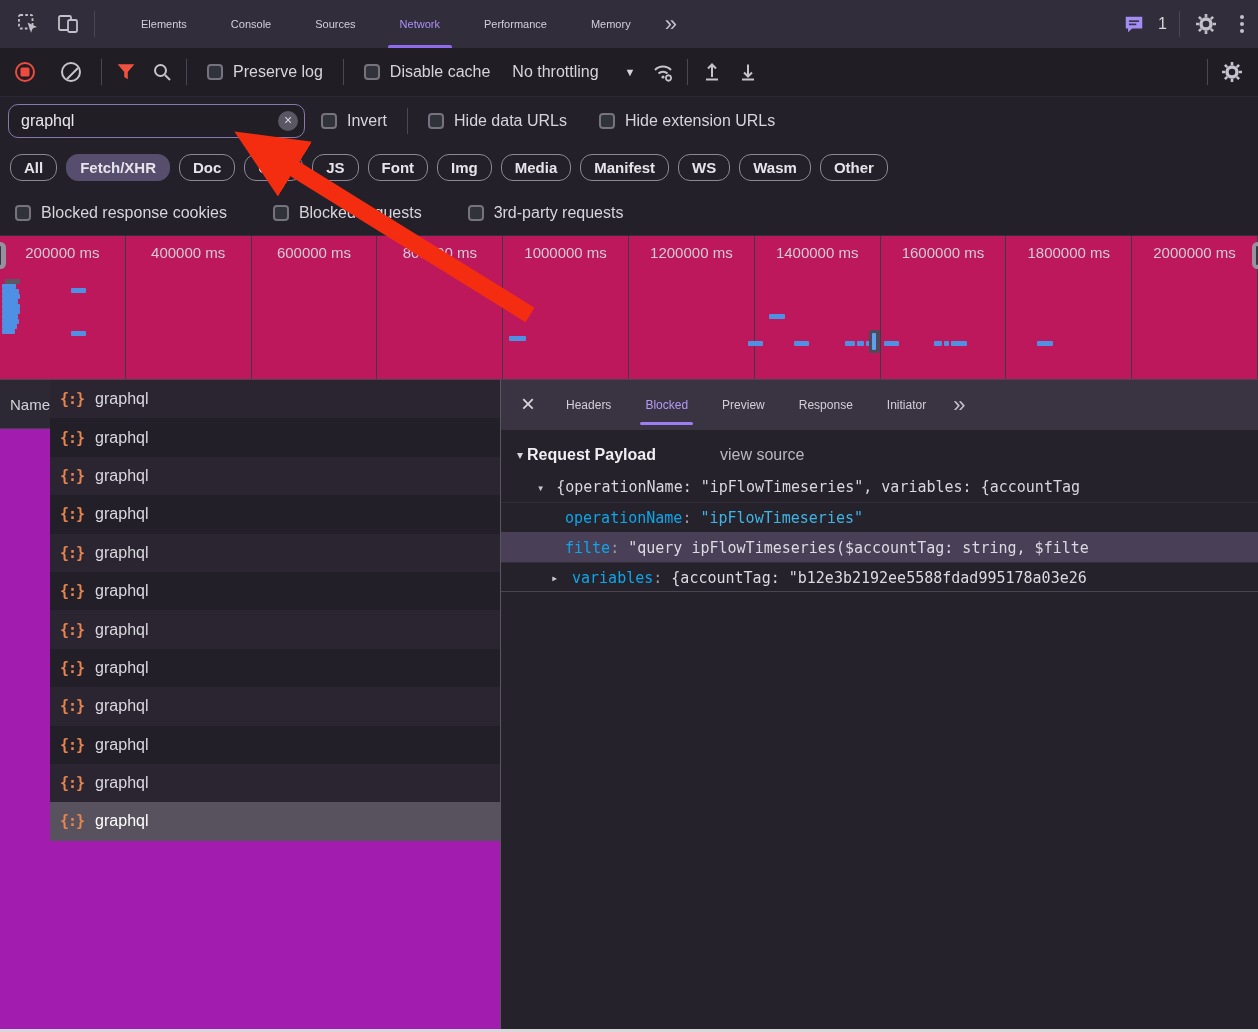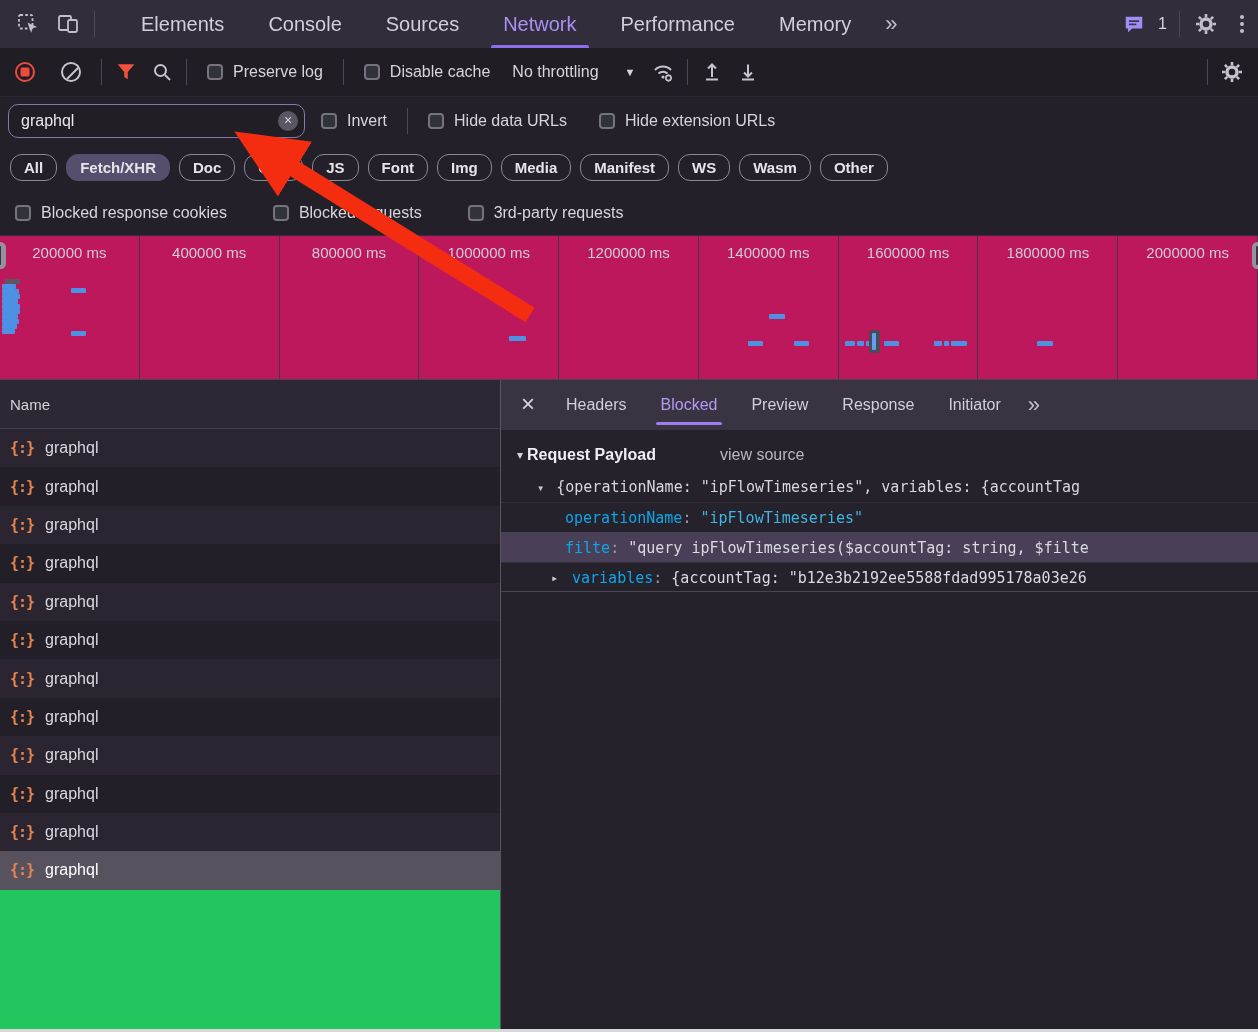--- a/index.html
+++ b/index.html
@@ -14,21 +14,21 @@
   svg { display:block; }
 
   
   .topbar {
     position:absolute; left:0; top:0; width:1258px; height:48px;
     background:#322d3b; display:flex; align-items:center;
   }
   .topbar .icon-btn { width:40px; height:40px; display:flex; align-items:center; justify-content:center; color:#c3c0ca; }
   .vdiv { width:1px; height:26px; background:#4c4754; margin:0 6px; }
   .main-tabs { display:flex; height:100%; margin-left:18px; }
-  .main-tab { position:relative; padding:0 22px; height:100%; display:flex; align-items:center; font-size:20px; color:#d2cfd8; cursor:default; }
+  .main-tab { position:relative; padding:0 22px; height:100%; display:flex; align-items:center; font-size:11px; color:#d2cfd8; cursor:default; }
   .main-tab.selected { color:#ab90f4; }
   .main-tab.selected::after { content:""; position:absolute; left:10px; right:10px; bottom:0; height:3px; border-radius:2px 2px 0 0; background:#8d6cee; }
   .tab-more { font-size:22px; color:#c3c0ca; padding:0 12px; letter-spacing:-2px; }
   .topbar-right { margin-left:auto; display:flex; align-items:center; }
   .msg-count { font-size:16px; color:#d7d4dc; margin:0 6px 0 4px; }
   .dots { display:flex; flex-direction:column; gap:3px; padding:0 14px; }
   .dots i { width:4px; height:4px; border-radius:50%; background:#c3c0ca; }
 
   
   .nettoolbar {
@@ -78,33 +78,33 @@
   .tl-bar { position:absolute; height:5px; border-radius:1px; background:#4e90e4; }
   .tl-bar.gray { background:#5b5763; }
   .tl-marker { position:absolute; background:#4e4859; border-radius:2px; }
   .tl-marker i { position:absolute; left:3px; top:3px; width:4px; bottom:3px; background:#5fa0ee; border-radius:1px; }
   .tl-grip { position:absolute; width:11px; height:27px; border-radius:6px; background:#95919e; top:6px; }
   .tl-grip i { position:absolute; left:4px; top:4px; bottom:4px; width:2px; background:#3a3540; border-radius:1px; }
   .tl-grip.left { left:-5px; } .tl-grip.right { right:-5px; }
 
   
   .main { position:absolute; left:0; top:380px; width:1258px; height:649px; display:flex; }
-  .req-panel { width:501px; border-right:1px solid #5a5561; background:#22c55e; display:flex; flex-direction:column; }
+  .req-panel { width:501px; border-right:1px solid #5a5561; background:#a21caf; display:flex; flex-direction:row; }
   .req-header { height:49px; background:#2c2834; border-bottom:1px solid #45404c; display:flex; align-items:center; padding-left:10px; font-size:15px; color:#d5d2da; flex:0 0 auto; }
   .req-rows { flex:1; overflow:hidden; }
   .req-row { height:38.4px; display:flex; align-items:center; padding-left:10px; gap:11px; font-size:16px; color:#dbd8e0; }
   .req-row:nth-child(odd) { background:#2a2530; }
   .req-row:nth-child(even) { background:#221f28; }
   .req-row.selected { background:#57525e; color:#ffffff; }
   .json-icon { font-family:"DejaVu Sans Mono",monospace; font-weight:bold; font-size:15px; color:#e8854e; letter-spacing:-1px; }
 
   .detail-panel { flex:1; background:#25222b; display:flex; flex-direction:column; overflow:hidden; }
   .detail-tabs { height:50px; background:#393342; display:flex; align-items:center; flex:0 0 auto; }
   .close-x { font-size:24px; color:#d6d3db; padding:0 14px 2px 20px; }
-  .detail-tab { position:relative; height:100%; display:flex; align-items:center; padding:16px 17px; font-size:16px; color:#d2cfd8; }
+  .detail-tab { position:relative; height:100%; display:flex; align-items:center; padding:16px 17px; font-size:12px; color:#d2cfd8; }
   .detail-tab.selected { color:#b49af5; }
   .detail-tab.selected::after { content:""; position:absolute; left:12px; right:12px; bottom:5px; height:3px; border-radius:2px; background:#9d7df2; }
   .detail-more { font-size:22px; color:#c3c0ca; padding:0 10px; }
 
   .payload { flex:1; font-family:"DejaVu Sans Mono",monospace; font-size:15px; }
   .pl-header { display:flex; align-items:center; padding:16px 0 8px 16px; font-family:"Liberation Sans",sans-serif; }
   .pl-header .tri { font-size:12px; color:#d6d3db; margin-right:4px; }
   .pl-title { font-size:16px; font-weight:bold; color:#f0eef3; }
   .pl-viewsource { font-size:16px; color:#bab7c1; margin-left:64px; }
   .pl-row { height:30px; line-height:30px; white-space:nowrap; overflow:hidden; position:relative; }
@@ -322,20 +322,23 @@
   <div class="tl-cells">
 
       <div class="tl-cell">
         <span>200000 ms</span>
       </div>
 
       <div class="tl-cell">
         <span>400000 ms</span>
       </div>
 
+      <div class="tl-cell">
+        <span>600000 ms</span>
+      </div>
 
       <div class="tl-cell">
         <span>800000 ms</span>
       </div>
 
       <div class="tl-cell">
         <span>1000000 ms</span>
       </div>
 
       <div class="tl-cell">

